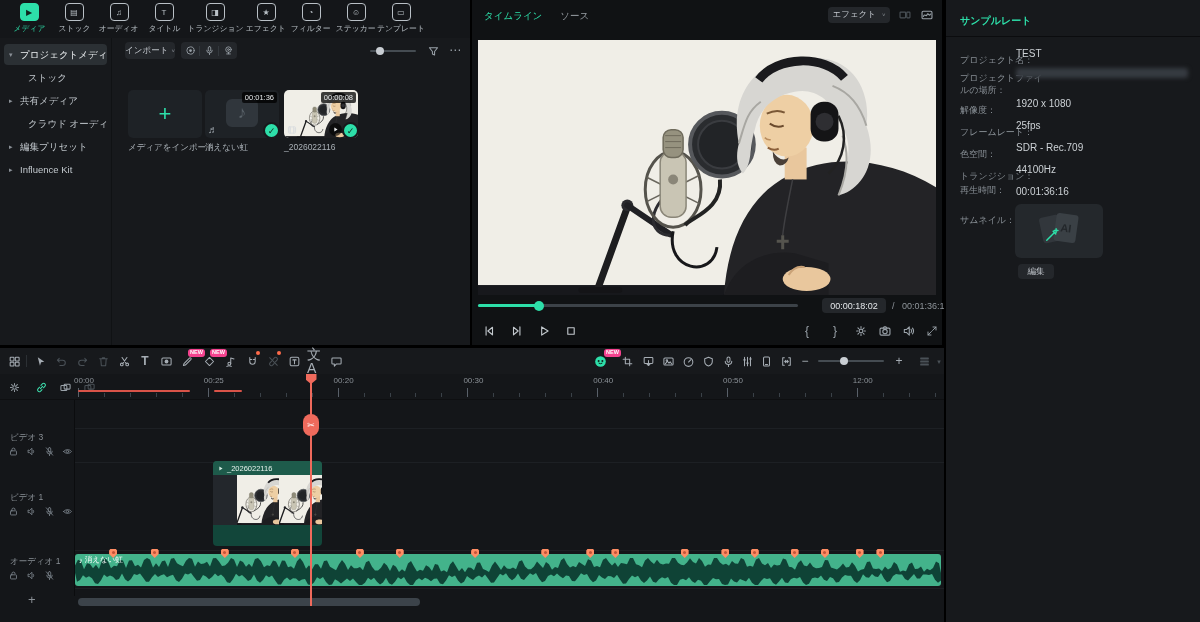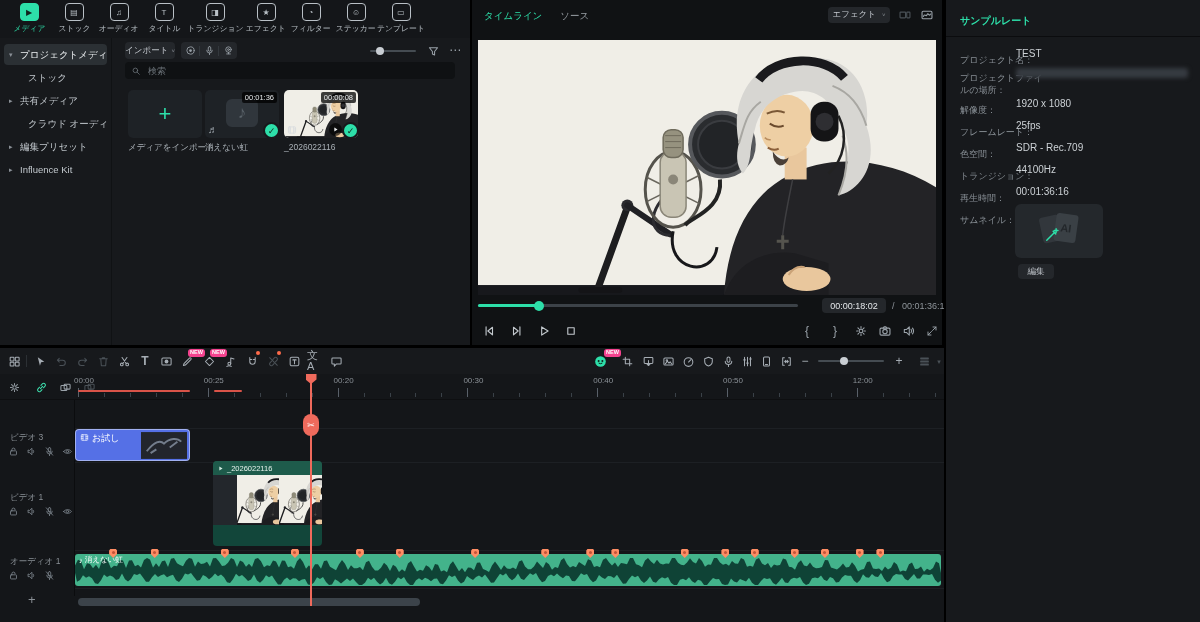--- a/index.html
+++ b/index.html
@@ -389,28 +389,20 @@
         </div>
       <span class="icbtn" style="left:312px;top:4px;">
           <svg class="ic" width="13" height="13">
             <use href="#s-funnel"></use>
           </svg>
         </span>
       <span class="icbtn" style="left:334px;top:3px;font-size:12px;">
           <span class="glyph">⋯</span>
         </span>
 
-      <div id="searchbar">
-        <span style="color:#6b7278">
-            <svg class="ic" width="10" height="10">
-              <use href="#s-search"></use>
-            </svg>
-          </span>
-        <input type="text" placeholder="検索" style="">
-      </div>
 
       <div class="tile" style="left:16px;top:52px;display:flex;align-items:center;justify-content:center;">
         <span style="color:#2ddfa9;font-size:22px;font-weight:300;">+</span>
       </div>
       <span class="tlabel" style="left:16px;top:104px;">メディアをインポート</span>
 
       <div class="tile" style="left:93px;top:52px;">
         <div style="position:absolute;left:21px;top:9px;width:32px;height:28px;background:#30363c;border-radius:6px;display:flex;align-items:center;justify-content:center;color:#596269;font-size:17px;">
             <span>♪</span>
           </div>
@@ -536,21 +528,21 @@
     <span class="rp-lab" style="top:78px;">ルの場所：</span>
     <span style="position:absolute;left:70px;top:68px;width:172px;height:10px;background:#363b41;border-radius:3px;filter:blur(2px);"></span>
     <span class="rp-lab" style="top:98px;">解像度：</span>
     <span class="rp-val" style="top:98px;">1920 x 1080</span>
     <span class="rp-lab" style="top:120px;">フレームレート：</span>
     <span class="rp-val" style="top:120px;">25fps</span>
     <span class="rp-lab" style="top:142px;">色空間：</span>
     <span class="rp-val" style="top:142px;">SDR - Rec.709</span>
     <span class="rp-lab" style="top:164px;">トランジション：</span>
     <span class="rp-val" style="top:164px;">44100Hz</span>
-    <span class="rp-lab" style="top:186px;">再生時間：</span>
+    <span class="rp-lab" style="top:178px;">再生時間：</span>
     <span class="rp-val" style="top:186px;">00:01:36:16</span>
     <span class="rp-lab" style="top:208px;">サムネイル：</span>
     <div style="position:absolute;left:69px;top:204px;width:88px;height:54px;background:#24282c;border-radius:6px;">
       <div style="position:absolute;left:26px;top:12px;width:20px;height:26px;background:#32373c;border-radius:3px;transform:rotate(-12deg);"></div>
       <div style="position:absolute;left:40px;top:10px;width:22px;height:28px;background:#3a4045;border-radius:3px;transform:rotate(8deg);display:flex;align-items:center;justify-content:center;color:#23272b;font-weight:bold;font-size:11px;">
           <span>AI</span>
         </div>
       <span style="position:absolute;left:28px;top:22px;color:#2ddfa9;">
           <svg class="ic" width="18" height="18">
             <use href="#s-wand"></use>
@@ -631,21 +623,21 @@
             <use href="#s-linkoff"></use>
           </svg>
         </span>
       <span class="dot-o" style="left:277px;top:3px;"></span>
       <span class="tbic" style="left:286px">
           <svg class="ic" width="13" height="13">
             <use href="#s-tsticker"></use>
           </svg>
         </span>
       <span class="tbic" style="left:307px;font-size:8px;">
-          <span class="glyph" style="font-size:11px">文A</span>
+          <span class="glyph" style="font-size:14px">文A</span>
         </span>
       <span class="tbic" style="left:328px">
           <svg class="ic" width="13" height="13">
             <use href="#s-bubble"></use>
           </svg>
         </span>
 
       <span class="tbic" style="left:592px;color:#2ddfa9;">
           <svg class="ic" width="15" height="15">
             <use href="#s-bot"></use>
@@ -827,31 +819,20 @@
             </svg>
           <svg class="ic" width="11" height="11">
               <use href="#s-speaker"></use>
             </svg>
           <svg class="ic" width="11" height="11">
               <use href="#s-micmute"></use>
             </svg>
         </div>
       </div>
 
-      <div style="position:absolute;left:75px;top:29px;width:115px;height:32px;background:#5570e6;border:1px solid rgba(255,255,255,.45);border-radius:4px;box-sizing:border-box;overflow:hidden;">
-        <span style="position:absolute;left:4px;top:3px;color:#e8ecff;">
-            <svg class="ic" width="9" height="9">
-              <use href="#s-film"></use>
-            </svg>
-          </span>
-        <span style="position:absolute;left:16px;top:2px;color:#fff;font-size:9px;">お試し</span>
-        <svg style="position:absolute;right:2px;top:2px;" width="46" height="27">
-            <use href="#birdthumb"></use>
-          </svg>
-      </div>
 
       <div style="position:absolute;left:213px;top:61px;width:109px;height:85px;background:#12463a;border-radius:4px;overflow:hidden;">
         <div style="position:absolute;left:0;top:0;width:100%;height:14px;background:#1e5b4b;display:flex;align-items:center;gap:3px;padding-left:4px;box-sizing:border-box;">
           <span style="color:#cfe9df;">
               <svg class="ic" width="7" height="7">
                 <use href="#s-playf"></use>
               </svg>
             </span>
           <span style="color:#e6f2ec;font-size:7.5px;">_2026022116</span>
         </div>

